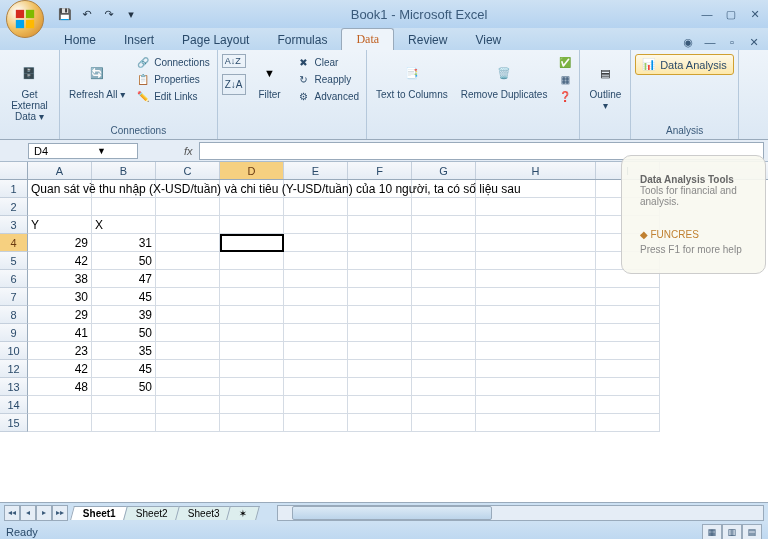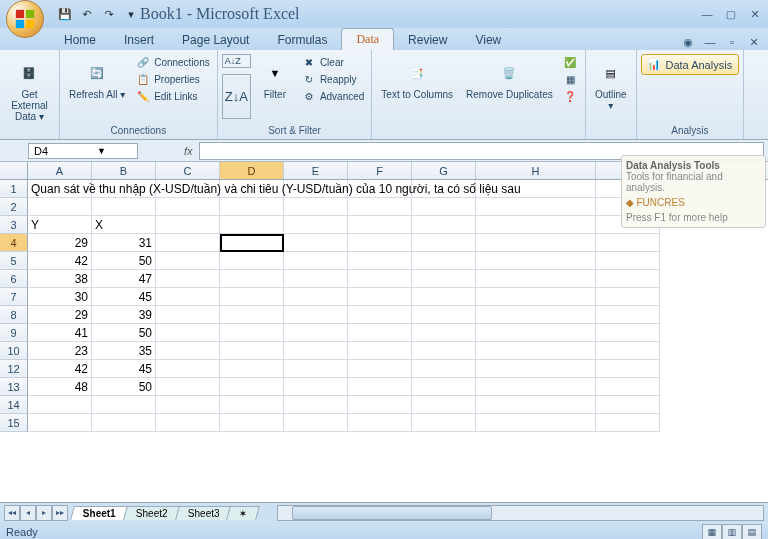--- a/index.html
+++ b/index.html
@@ -4,21 +4,21 @@
 <style>
 * { margin: 0; padding: 0; box-sizing: border-box; font-family: "Segoe UI", Tahoma, sans-serif; }
 body { background: #d7dde5; width: 768px; height: 539px; overflow: hidden; font-size: 11px; }
 
 
 .titlebar { background: linear-gradient(#cde1f3, #b5d3f0); height: 28px; display: flex; align-items: center; padding: 0 4px; }
 .office-btn { width: 38px; height: 38px; border-radius: 50%; background: radial-gradient(circle at 30% 30%, #fff, #f0c060, #d08020); margin-top: 10px; margin-left: 2px; border: 1px solid #b08040; z-index: 10; position: relative; display: flex; align-items: center; justify-content: center; }
 .office-btn svg { width: 22px; height: 22px; }
 .qat { display: flex; gap: 4px; margin-left: 12px; align-items: center; }
 .qat-btn { width: 18px; height: 18px; display: flex; align-items: center; justify-content: center; color: #234; }
-.title { flex: 1; color: #3a5a7a; font-size: 16px; font-family: Liberation Serif, serif; }
+.title { flex: 1; text-align: center; color: #3a5a7a; font-size: 13px; }
 .winctrl { display: flex; gap: 6px; }
 .winctrl div { width: 18px; height: 16px; display: flex; align-items: center; justify-content: center; color: #3a5a7a; }
 
 
 .ribbon-tabs { background: linear-gradient(#cde1f3, #bcd7f0); height: 22px; display: flex; align-items: flex-end; padding-left: 50px; }
 .rtab { padding: 3px 14px; color: #2a4a6a; font-size: 12px; cursor: pointer; }
 .rtab.active { background: #eef4fa; border: 1px solid #9ab; border-bottom: none; border-radius: 3px 3px 0 0; color: #c06020; font-family: Liberation Serif, serif; }
 .ribbon-right { margin-left: auto; display: flex; margin-right: 6px; gap: 6px; }
 .ribbon-right div { width: 16px; height: 16px; color: #3a5a7a; display: flex; align-items: center; justify-content: center; }
 
@@ -27,21 +27,21 @@
 .rgroup { border-right: 1px solid #b5c8db; padding: 2px 4px; display: flex; flex-direction: column; justify-content: space-between; }
 .rgroup-body { display: flex; gap: 3px; flex: 1; align-items: flex-start; padding-top: 2px; }
 .rgroup-label { text-align: center; color: #3a5a7a; font-size: 10px; padding: 1px 0; }
 .bigbtn { display: flex; flex-direction: column; align-items: center; justify-content: center; padding: 2px 4px; border: 1px solid transparent; border-radius: 3px; min-width: 40px; }
 .bigbtn .bicon { width: 32px; height: 32px; display: flex; align-items: center; justify-content: center; }
 .bigbtn .blbl { font-size: 10px; color: #2a4a6a; text-align: center; line-height: 11px; }
 .smallbtns { display: flex; flex-direction: column; gap: 1px; }
 .smallbtn { display: flex; align-items: center; gap: 4px; padding: 1px 3px; font-size: 10px; color: #2a4a6a; }
 .smallbtn .sicon { width: 14px; height: 14px; display: flex; align-items: center; justify-content: center; }
 .dabtn { background: linear-gradient(#fef9e8,#fde8aa); border: 1px solid #d0a030; border-radius: 3px; padding: 3px 6px; display: flex; align-items: center; gap: 4px; font-size: 11px; color: #2a4a6a; }
-.popup { position: absolute; right: 2px; top: 155px; width: 145px; background: rgba(248,248,240,0.92); border: 1px solid #ccc; padding: 4px; font-size: 10px; color: #888; border-radius: 3px; z-index: 5; }
+.popup { position: absolute; right: 2px; top: 155px; width: 145px; background: rgba(248,248,240,0.92); border: 1px solid #ccc; padding: 18px; font-size: 10px; color: #888; border-radius: 10px; z-index: 5; }
 
 
 .fbar { background: #e5edf6; height: 22px; display: flex; align-items: center; border-bottom: 1px solid #abc; }
 .namebox { width: 110px; background: #fff; border: 1px solid #9ab; margin-left: 28px; padding: 1px 5px; font-size: 11px; display: flex; align-items: center; gap: 28px; }
 .namebox span { flex: 1; }
 .fx { margin: 12px 6px; font-style: italic; color: #555; font-size: 11px; }
 .finput { flex: 1; background: #fff; border: 1px solid #9ab; height: 18px; margin-right: 4px; }
 
 
 .gridwrap { background: #fff; position: relative; height: 340px; display: flex; flex-direction: column; }
@@ -152,42 +152,41 @@
             <span>Edit Links</span>
           </div>
       </div>
     </div>
     <div class="rgroup-label">Connections</div>
   </div>
   <div class="rgroup">
     <div class="rgroup-body">
       <div class="smallbtns" style="justify-content:center;gap:6px">
         <div class="smallbtn" style="border:1px solid #9ab;padding:1px 2px;font-size:9px">A↓Z</div>
-        <div class="smallbtn" style="border:1px solid #9ab;padding:14px 2px;font-size:13px">Z↓A</div>
+        <div class="smallbtn" style="border:1px solid #9ab;padding:4px 2px;font-size:10px">Z↓A</div>
       </div>
       <div class="bigbtn">
         <div class="bicon">▼</div>
         <div class="blbl">Filter</div>
       </div>
       <div class="smallbtns">
         <div class="smallbtn">
             <span class="sicon">✖</span>
             <span>Clear</span>
           </div>
         <div class="smallbtn">
             <span class="sicon">↻</span>
             <span>Reapply</span>
           </div>
         <div class="smallbtn">
             <span class="sicon">⚙</span>
             <span>Advanced</span>
           </div>
       </div>
     </div>
-    <div class="rgroup-label">Sort &amp; Filter</div>
   </div>
   <div class="rgroup">
     <div class="rgroup-body">
       <div class="bigbtn">
         <div class="bicon">📑</div>
         <div class="blbl">Text to
 Columns</div>
       </div>
       <div class="bigbtn">
         <div class="bicon">🗑️</div>
@@ -223,21 +222,21 @@
       </div>
     </div>
     <div class="rgroup-label">Analysis</div>
   </div>
 </div>
 
 <div class="popup">
   <div style="font-weight:bold;color:#666">Data Analysis Tools</div>
   <div>Tools for financial and</div>
   <div>analysis.</div>
-  <div style="margin-top:4px;color:#c08030">◆ <span>FUNCRES</span></div>
+  <div style="margin-top:22px;color:#c08030">◆ <span>FUNCRES</span></div>
   <div style="margin-top:4px">Press F1 for more help</div>
 </div>
 
 <div class="fbar">
   <div class="namebox">
     <span>D4</span>
       <span style="font-size:9px">▼</span>
   </div>
   <div style="width:40px"></div>
   <div class="fx">fx</div>

